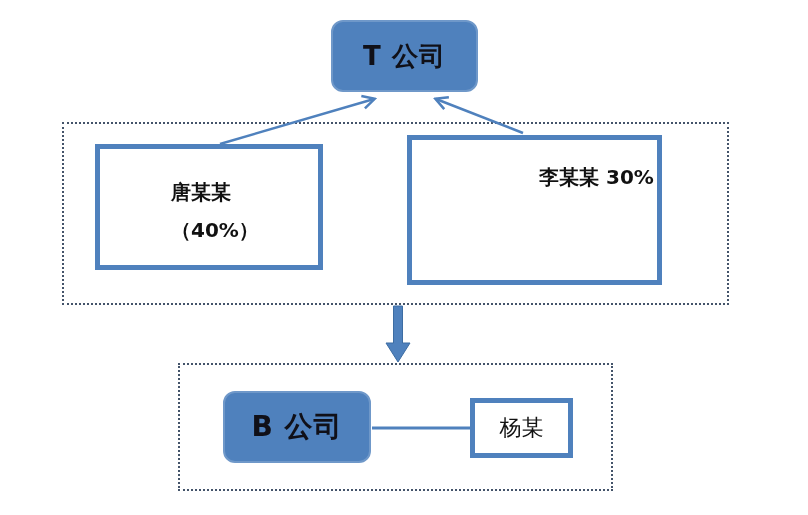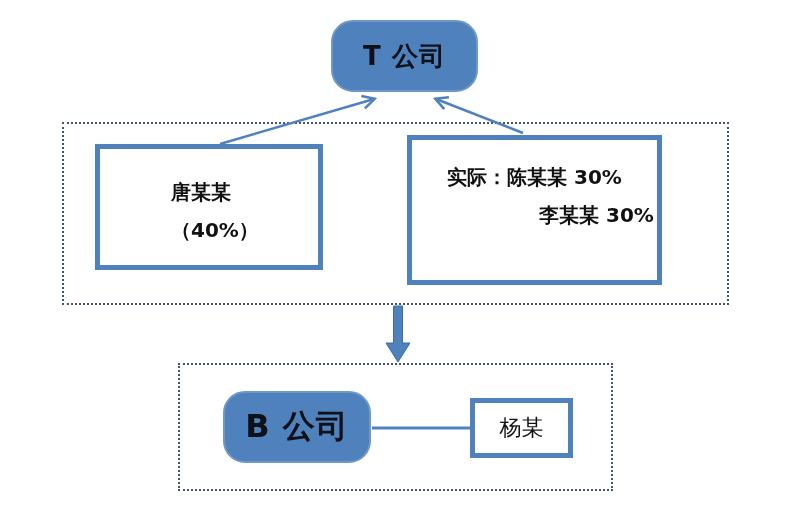--- a/index.html
+++ b/index.html
@@ -3,28 +3,28 @@
 <meta charset="utf-8">
 <style>
   html,body{margin:0;padding:0;background:#ffffff;}
   .canvas{
     position:relative;width:808px;height:515px;background:#ffffff;overflow:hidden;
     font-family:"DejaVu Sans","Liberation Sans",sans-serif;color:#101018;
   }
   .overlay{position:absolute;left:0;top:0;width:808px;height:515px;pointer-events:none;z-index:5;}
   .node{
     position:absolute;display:flex;align-items:center;justify-content:center;
-    background:#4f81bd;border:2px solid #6f98c9;border-radius:22px;
+    background:#4f81bd;border:2px solid #6f98c9;border-radius:12px;
     box-sizing:border-box;z-index:2;
   }
   .node .node-label{font-weight:bold;color:#101018;letter-spacing:1px;}
   .t-node{left:331px;top:20px;width:147px;height:72px;}
   .t-node .node-label{font-size:26px;}
   .b-node{left:223px;top:391px;width:148px;height:72px;}
-  .b-node .node-label{font-size:32px;}
+  .b-node .node-label{font-size:28px;}
   .dotted-group{
     position:absolute;border:2px dotted #44546a;box-sizing:border-box;z-index:1;background:transparent;
   }
   .upper-group{left:62px;top:122px;width:667px;height:183px;}
   .lower-group{left:178px;top:363px;width:435px;height:128px;}
   .white-box{
     position:absolute;background:#ffffff;border:5px solid #4f81bd;
     box-sizing:border-box;z-index:2;font-weight:bold;font-size:20px;line-height:38px;color:#111111;
   }
   .nominal-box{left:95px;top:144px;width:228px;height:126px;padding:24px 0 0 20px;}
@@ -48,21 +48,20 @@
 
   <div class="node t-node">
     <span class="node-label">T 公司</span>
   </div>
 
   <div class="white-box nominal-box">
     <div class="line2">唐某某（40%）</div>
   </div>
 
   <div class="white-box actual-box">
-    <div class="line1">实际：陈某某 30%</div>
     <div class="line2">李某某 30%</div>
   </div>
 
   <div class="node b-node">
     <span class="node-label">B 公司</span>
   </div>
 
   <div class="white-box yang-box">
     <span>杨某</span>
   </div>

